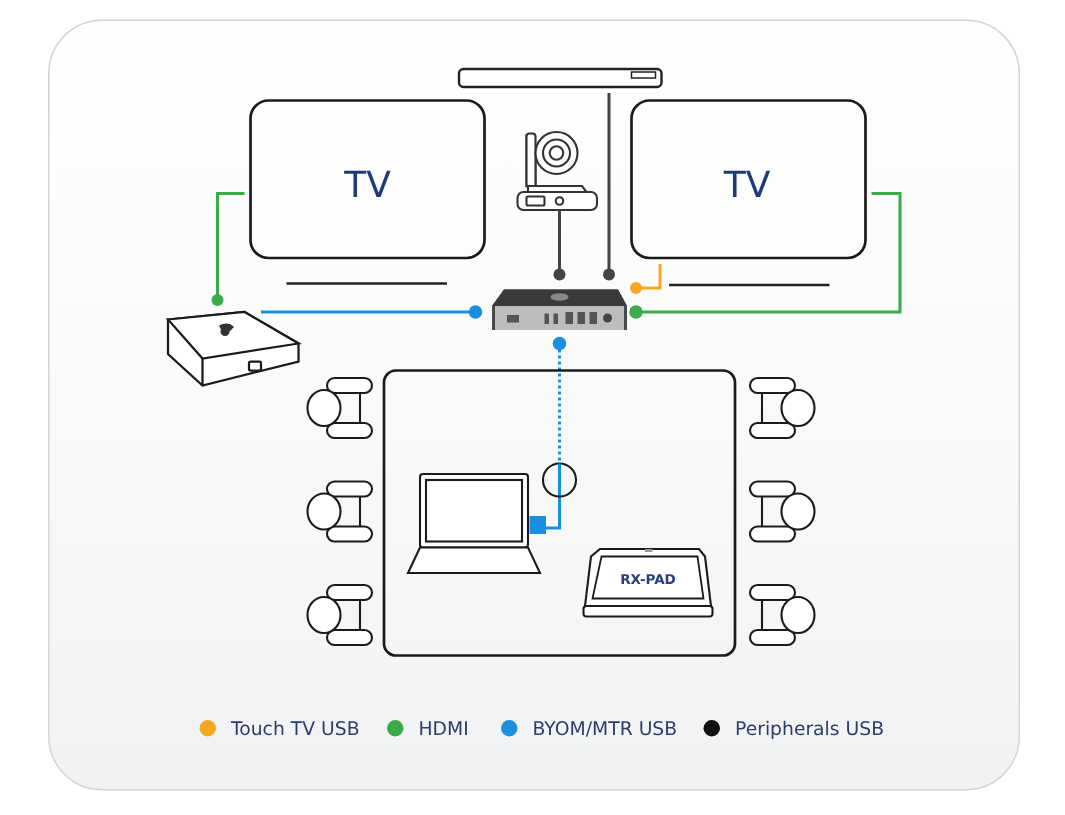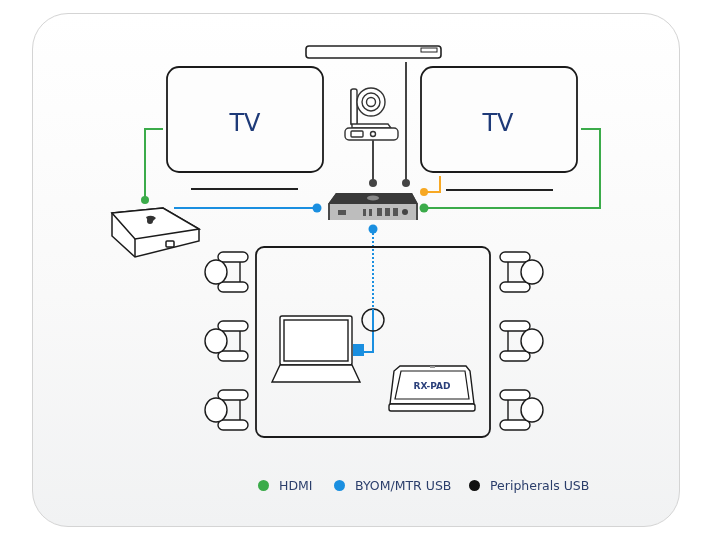--- a/index.html
+++ b/index.html
@@ -159,20 +159,24 @@
       <g fill="#fff" stroke="#1b1b1b" stroke-width="1.4" transform="translate(518,400) scale(-1,1)">
         <rect x="-8" y="-3" width="18" height="27" fill="none"></rect>
         <rect x="-12" y="-10" width="30" height="10" rx="5"></rect>
         <rect x="-12" y="20" width="30" height="10" rx="5"></rect>
         <ellipse cx="-14" cy="10" rx="11" ry="12"></ellipse>
       </g>
     </g>
 </svg>
 
 <div class="legend">
+  <div class="legend-item" style="left:133px">
+    <span class="legend-dot" style="background:#f7a823" title="Touch TV USB"></span>
+    <span>Touch TV USB</span>
+  </div>
   <div class="legend-item" style="left:258px">
     <span class="legend-dot" style="background:#3bab4a"></span>
     <span>HDMI</span>
   </div>
   <div class="legend-item" style="left:334px">
     <span class="legend-dot" style="background:#1a8fe0"></span>
     <span>BYOM/MTR USB</span>
   </div>
   <div class="legend-item" style="left:469px">
     <span class="legend-dot" style="background:#111111"></span>

